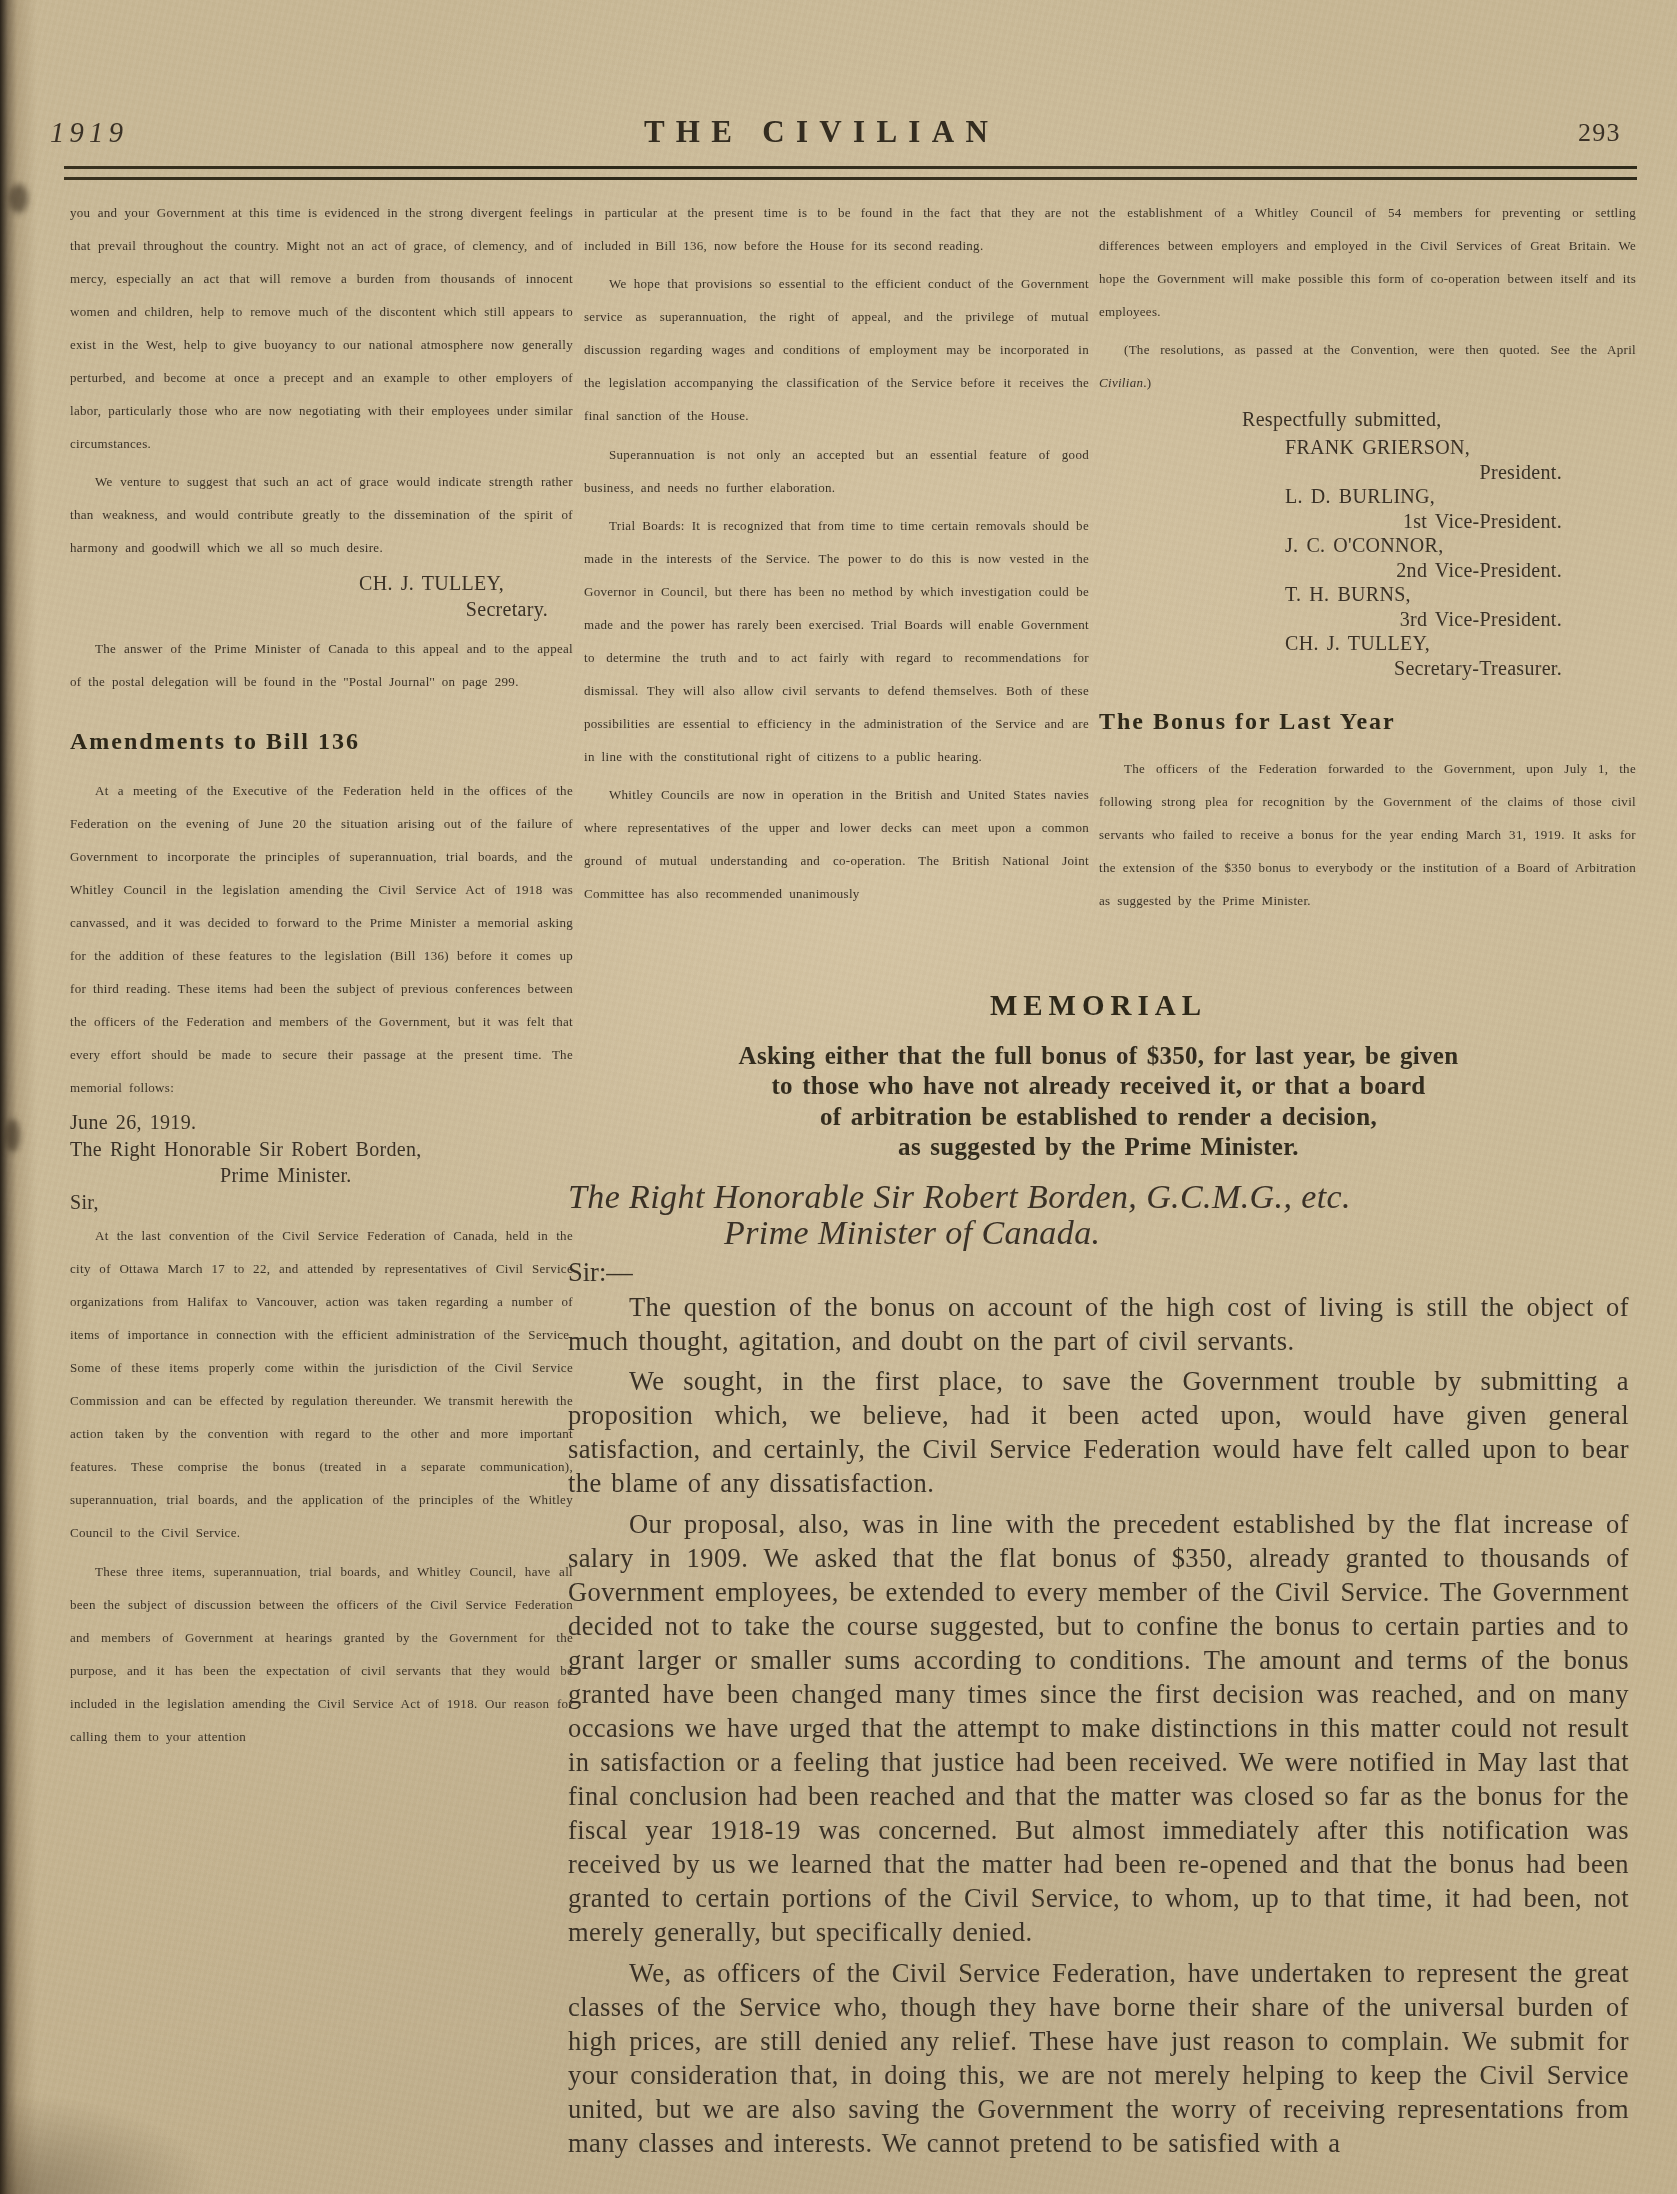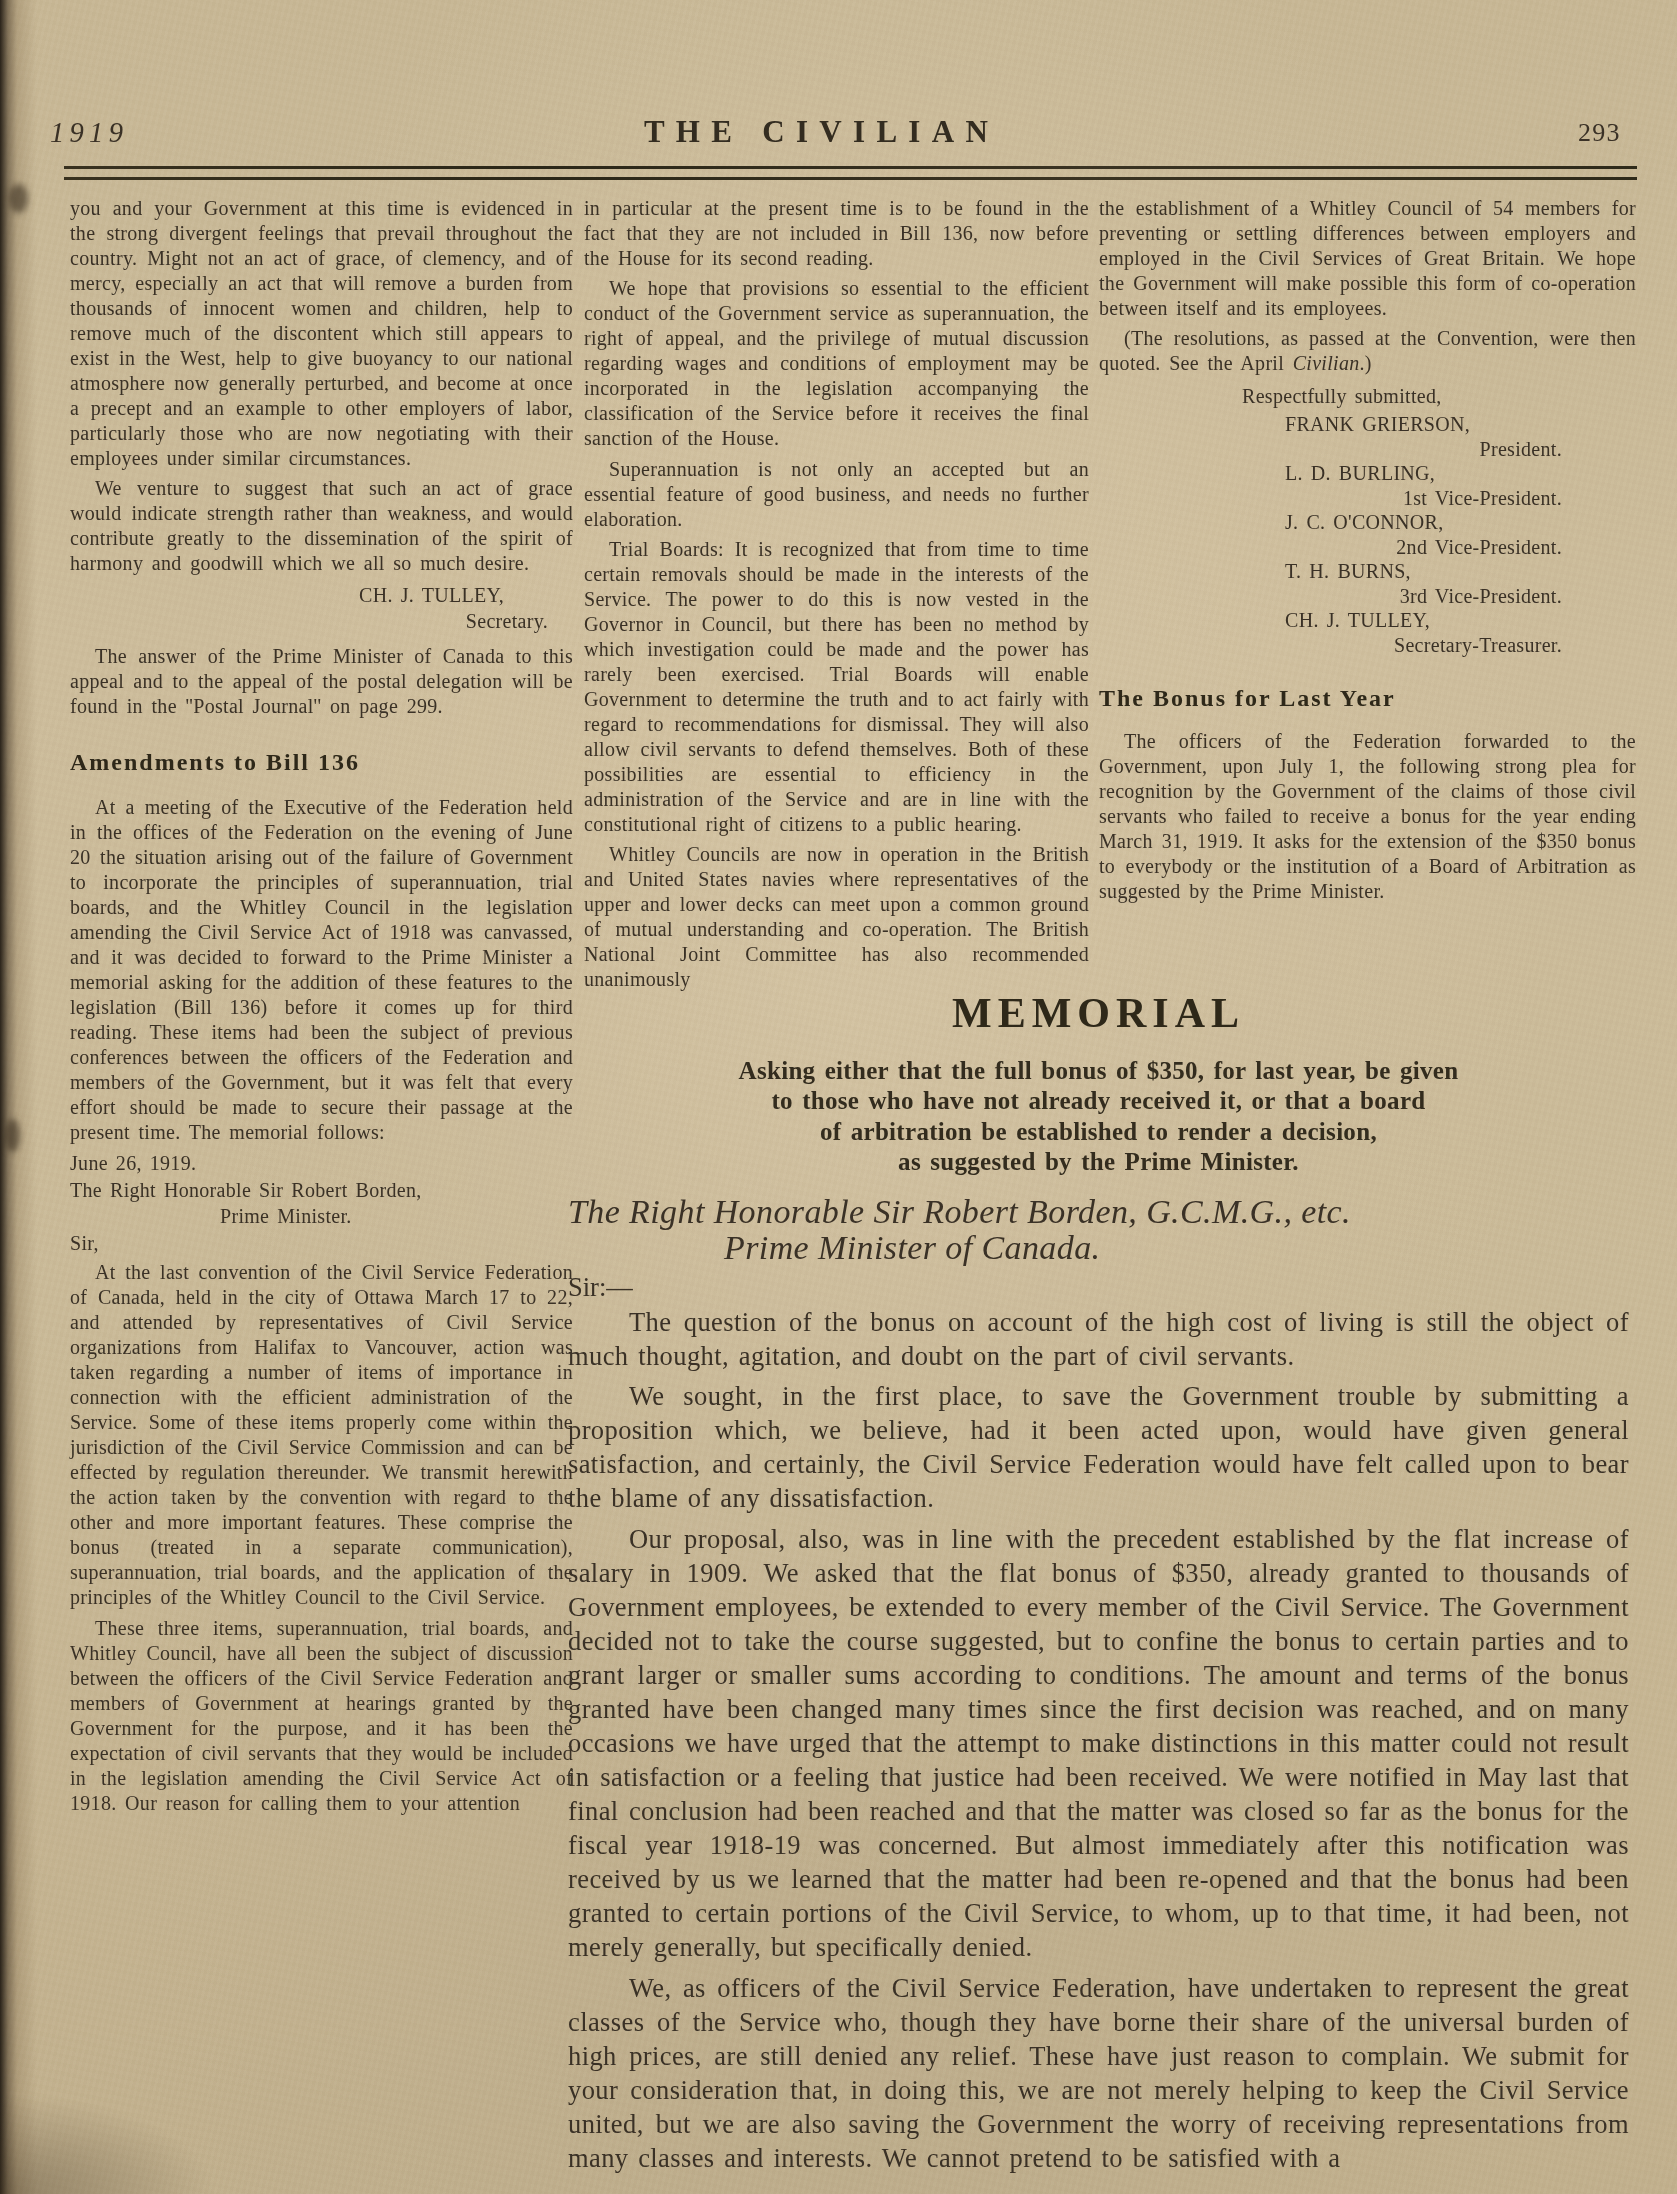--- a/index.html
+++ b/index.html
@@ -22,34 +22,34 @@
   .header-year{position:absolute;left:50px;top:117px;font-style:italic;font-size:28.5px;letter-spacing:5.3px;}
   .header-title{position:absolute;left:0;width:1643px;top:114px;text-align:center;font-size:31px;letter-spacing:11.3px;font-weight:bold;color:#332c20;}
   .header-page{position:absolute;left:1578px;top:118px;font-size:26px;letter-spacing:1.3px;text-align:right;}
   .rule{position:absolute;left:64px;width:1573px;background:linear-gradient(90deg,#38311f 0%,#2b2718 30%,#3a3322 65%,#2e2a1a 100%);}
   .rule-a{top:166px;height:3.3px;}
   .rule-b{top:177px;height:2.7px;}
   .col{position:absolute;top:196px;}
   #col1{left:70px;width:503px;}
   #col2{left:584px;width:505px;}
   #col3{left:1099px;width:537px;}
-  .col p{font-size:20px;line-height:25px;text-align:justify;margin:0 0 5.3px 0;letter-spacing:0.3px;word-spacing:3.3px;font-family:Liberation Serif, serif;}
+  .col p{font-size:13px;line-height:33px;text-align:justify;margin:0 0 5.3px 0;letter-spacing:0.3px;word-spacing:3.3px;font-family:Liberation Serif, serif;}
   .col p.ind{text-indent:25px;}
   .line{font-size:20px;line-height:26.5px;letter-spacing:0.3px;word-spacing:2.7px;}
   .sig-name{padding-right:69px;text-align:right;}
   .sig-role{padding-right:25px;text-align:right;}
   .date-line{padding-right:37px;margin-top:2.7px;}
   .addr2{padding-left:150px;}
   .sec-heading{font-size:24px;font-weight:bold;letter-spacing:2px;color:#2e2819;margin:30.5px 0 18.6px 0;}
   .sec-heading.b3{margin:28px 0 17px 0;}
   .submitted{padding-left:143px;margin:6.6px 0 2.7px 0;}
   .off-name{padding-left:186px;line-height:24.5px;}
   .off-role{text-align:right;padding-right:74px;line-height:24.5px;}
   .memorial{position:absolute;left:568px;top:989px;width:1061px;}
-  .mem-title{text-align:center;font-weight:bold;font-size:42px;letter-spacing:6px;color:#2e2819;margin:0 0 18.6px 0;}
+  .mem-title{text-align:center;font-weight:bold;font-size:29px;letter-spacing:6px;color:#2e2819;margin:0 0 18.6px 0;}
   .mem-sub .line{display:block;text-align:center;font-weight:bold;font-size:25px;line-height:30.5px;letter-spacing:0.3px;color:#332c1e;}
   .mem-addr{font-size:34px;line-height:36px;letter-spacing:0.4px;font-style:italic;}
   .mem-addr.a2{padding-left:156px;}
   .mem-sal{font-size:26.5px;line-height:34px;margin:4px 0 1.3px 0;}
   .memorial p.body{font-size:26.5px;line-height:34px;text-align:justify;text-indent:61px;margin:0 0 6.6px 0;letter-spacing:0.4px;word-spacing:2.7px;}
   .mem-head-block{margin-bottom:16px;}
   i{font-style:italic;}
 </style>
 </head>
 <body>

